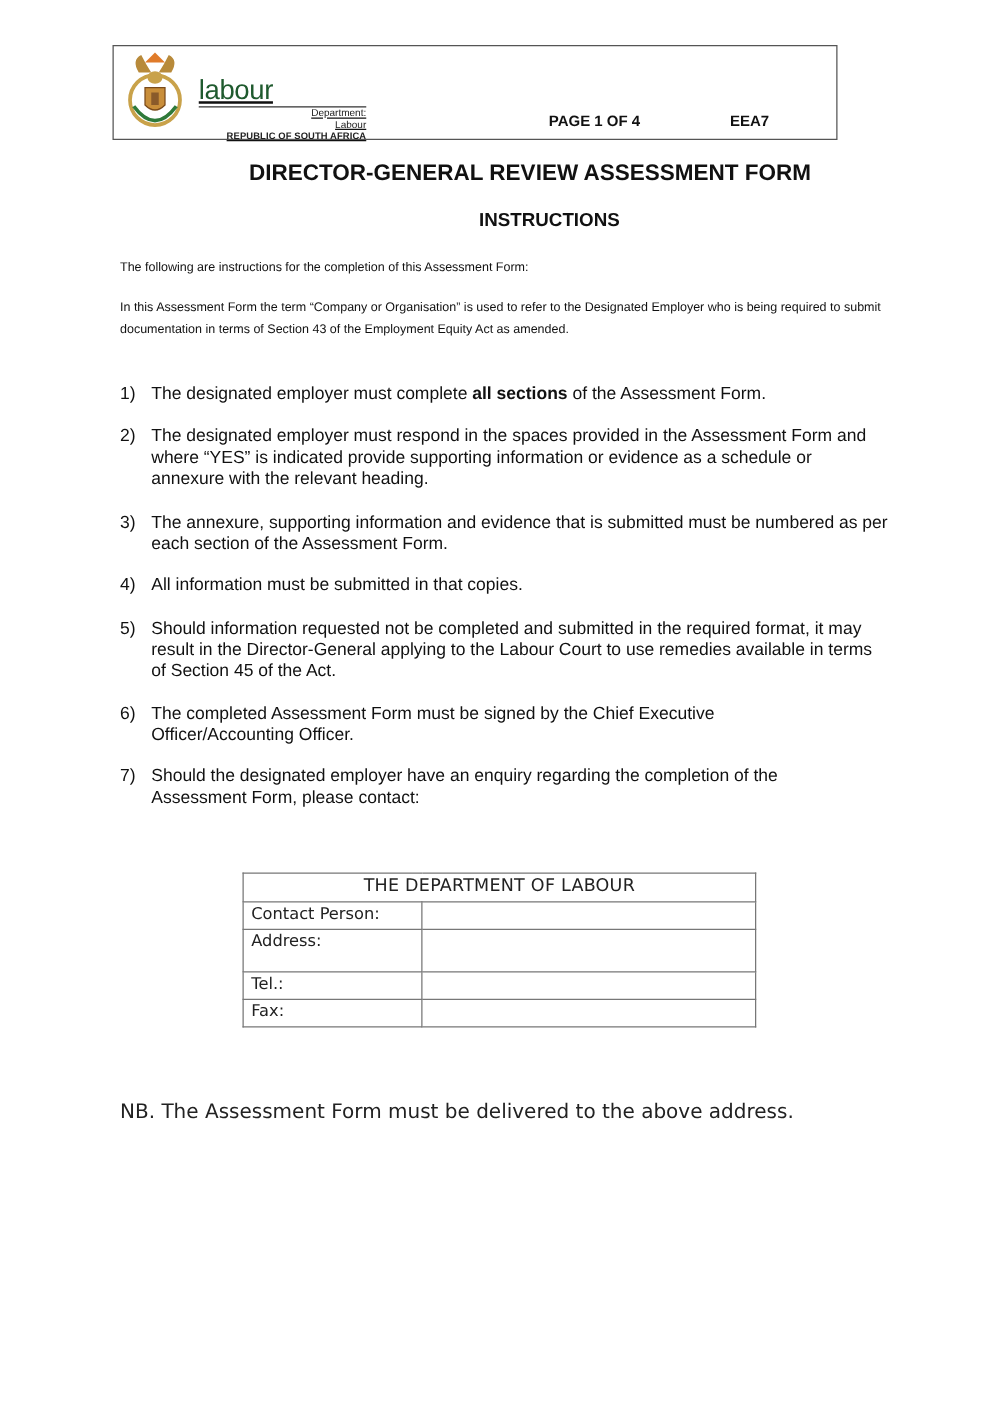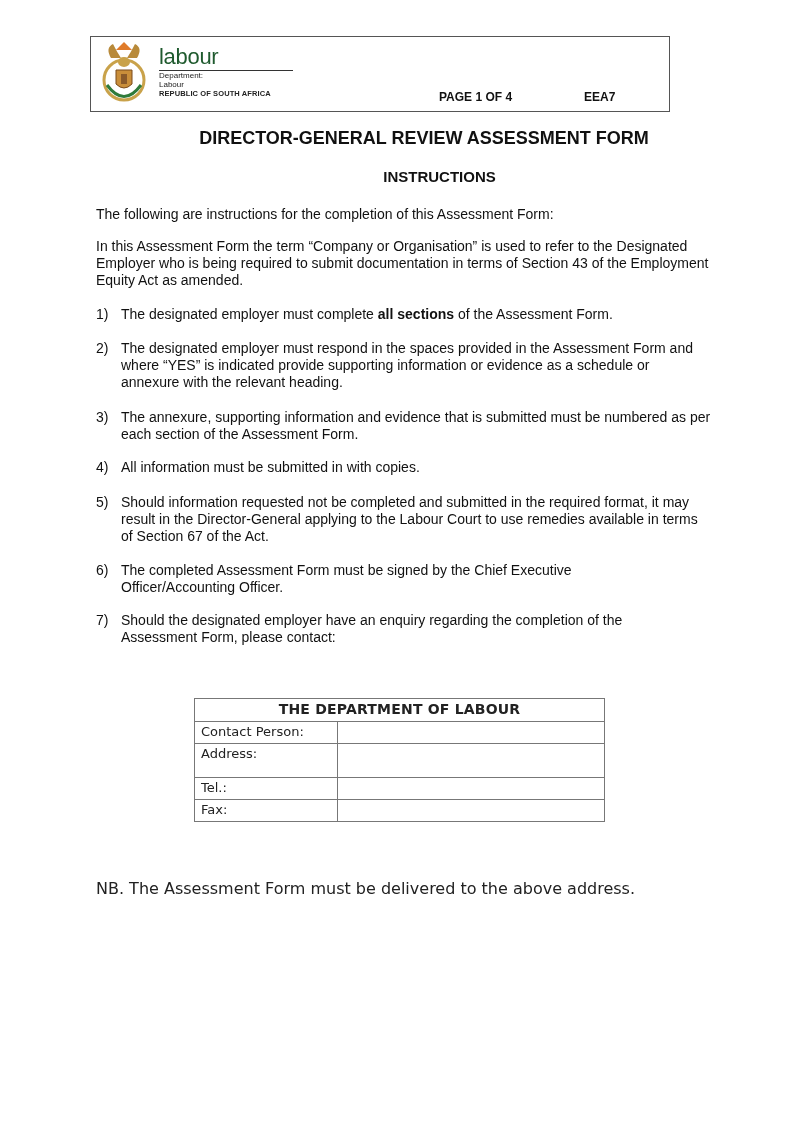--- a/index.html
+++ b/index.html
@@ -1,42 +1,42 @@
 <!DOCTYPE html>
 <html><head>
 <meta charset="utf-8">
 <style>
   html, body { margin: 0; padding: 0; background: #ffffff; }
   body { width: 799px; height: 1130px; position: relative; overflow: hidden; color: #111; font-family: "Liberation Sans", sans-serif; }
 
   .header-box { position: absolute; left: 90px; top: 36px; width: 580px; height: 76px; border: 1.5px solid #555; box-sizing: border-box; }
   .crest { position: absolute; left: 8px; top: 3px; width: 50px; height: 66px; }
-  .brand { position: absolute; left: 68px; top: 9px; }
+  .brand { position: absolute; left: 68px; top: 24px; text-decoration: underline; }
   .brand-word { font-family: "Liberation Sans", sans-serif; font-size: 22px; color: #1f5a2e; line-height: 22px; letter-spacing: -0.3px; }
   .brand-rule { width: 134px; height: 1px; background: #333; margin-top: 2px; }
-  .brand-line { font-size: 8px; line-height: 9px; color: #222; }
+  .brand-line { font-size: 8px; line-height: 9px; color: #222; text-align: right; }
   .brand-line.bold { font-weight: bold; font-size: 7.5px; letter-spacing: 0.1px; }
   .page-of { position: absolute; left: 348px; top: 53px; font-size: 12px; font-weight: bold; }
   .form-code { position: absolute; left: 493px; top: 53px; font-size: 12px; font-weight: bold; }
 
   .title { position: absolute; left: 0; width: 848px; top: 128px; text-align: center; font-size: 18px; font-weight: bold; }
   .subtitle { position: absolute; left: 0; width: 799px; top: 168px; text-align: center; font-size: 15px; font-weight: bold; margin-left: 40px; }
 
-  .para { position: absolute; left: 96px; width: 620px; font-size: 14px; line-height: 17px; }
+  .para { position: absolute; left: 96px; width: 620px; font-size: 10px; line-height: 17px; }
   .p-intro { top: 206px; }
   .p-def { top: 238px; }
 
   .list-item { position: absolute; left: 96px; width: 620px; font-size: 14px; line-height: 17px; }
   .list-num { position: absolute; left: 0; top: 0; width: 24px; }
   .list-text { position: absolute; left: 25px; top: 0; width: 590px; }
   .list-text b { font-weight: bold; }
 
   .contact-table { position: absolute; left: 194px; top: 698px; width: 411px; border-collapse: collapse; font-family: "DejaVu Sans", sans-serif; font-size: 13px; color: #222; }
   .contact-table td, .contact-table th { border: 1px solid #777; padding: 0 6px; height: 21px; vertical-align: top; line-height: 20px; }
-  .contact-table th { font-weight: bold; text-align: center; font-size: 14px; letter-spacing: 0.2px; height: 22px; }
+  .contact-table th { font-weight: normal; text-align: center; font-size: 14px; letter-spacing: 0.2px; height: 22px; }
   .contact-table td.label { width: 130px; }
   .contact-table tr.tall td { height: 33px; }
 
   .nb { position: absolute; left: 96px; top: 879px; font-family: "DejaVu Sans", sans-serif; font-size: 16px; color: #222; }
 </style>
 </head>
 <body>
 
 <div class="header-box">
   <svg class="crest" viewBox="0 0 50 66">
@@ -73,25 +73,25 @@
 <div class="list-item" style="top:340px;">
   <span class="list-num">2)</span>
   <span class="list-text">The designated employer must respond in the spaces provided in the Assessment Form and where “YES” is indicated provide supporting information or evidence as a schedule or annexure with the relevant heading.</span>
 </div>
 <div class="list-item" style="top:409px;">
   <span class="list-num">3)</span>
   <span class="list-text">The annexure, supporting information and evidence that is submitted must be numbered as per each section of the Assessment Form.</span>
 </div>
 <div class="list-item" style="top:459px;">
   <span class="list-num">4)</span>
-  <span class="list-text">All information must be submitted in with copies.</span>
+  <span class="list-text">All information must be submitted in that copies.</span>
 </div>
 <div class="list-item" style="top:494px;">
   <span class="list-num">5)</span>
-  <span class="list-text">Should information requested not be completed and submitted in the required format, it may result in the Director-General applying to the Labour Court to use remedies available in terms of Section 67 of the Act.</span>
+  <span class="list-text">Should information requested not be completed and submitted in the required format, it may result in the Director-General applying to the Labour Court to use remedies available in terms of Section 45 of the Act.</span>
 </div>
 <div class="list-item" style="top:562px;">
   <span class="list-num">6)</span>
   <span class="list-text" style="width:500px;">The completed Assessment Form must be signed by the Chief Executive Officer/Accounting Officer.</span>
 </div>
 <div class="list-item" style="top:612px;">
   <span class="list-num">7)</span>
   <span class="list-text" style="width:560px;">Should the designated employer have an enquiry regarding the completion of the Assessment Form, please contact:</span>
 </div>
 

